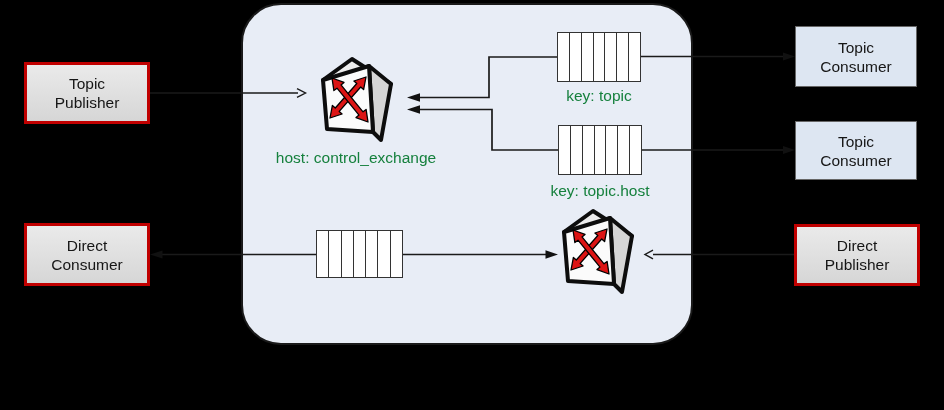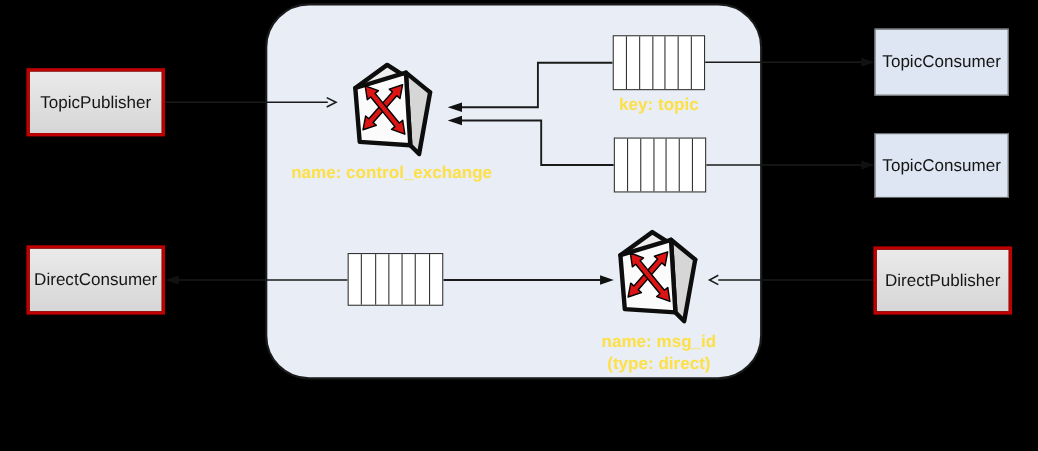--- a/index.html
+++ b/index.html
@@ -7,35 +7,35 @@
     position:relative;width:944px;height:410px;background:#000;overflow:hidden;
     font-family:"Liberation Sans",sans-serif;color:#161616;
   }
   .broker{
     position:absolute;left:241px;top:3px;width:452px;height:342px;
     background:#e8edf6;border:2px solid #1a1a1a;border-radius:40px;
     box-sizing:border-box;
   }
   .wires{position:absolute;left:0;top:0;width:944px;height:410px;}
   .node{
-    position:absolute;display:flex;flex-direction:row;align-items:center;
+    position:absolute;display:flex;flex-direction:column;align-items:center;
     justify-content:center;font-size:15.5px;line-height:19px;
     box-sizing:border-box;
   }
   .node.endpoint{border:3px solid #c00000;background:linear-gradient(#eaeaea,#d6d6d6);}
   .node.consumer{border:1px solid #666;background:#dde6f2;}
   .queue{
     position:absolute;display:flex;background:#fff;
     border:1.5px solid #333;box-sizing:border-box;
   }
   .queue i{flex:1;border-left:1.5px solid #333;}
   .queue i:first-child{border-left:none;}
   .dlabel{
     position:absolute;font-size:15.5px;line-height:20px;text-align:center;
-    color:#fde047;white-space:nowrap;font-weight:bold;
+    color:#15803d;white-space:nowrap;
   }
   .exch{position:absolute;}
 </style>
 </head>
 <body>
 
 <div class="stage">
 
   <div class="broker"></div>
 
@@ -102,25 +102,21 @@
       <polygon points="49,10 71,28 61,84 53,76" fill="#d6d6d6"></polygon>
       <polygon points="3,24 49,10 53,76 7,73" fill="#fbfbfb"></polygon>
     </g>
     <g fill="#dc1414" stroke="#000" stroke-width="1.3" stroke-linejoin="round">
       <polygon points="10,62 22.1,58 19.2,55.4 40.7,31 43.6,33.6 46,21 33.9,25 36.8,27.5 15.3,52 12.4,49.4"></polygon>
       <polygon points="12,22 13.9,34.6 17,32.2 39,59.1 36,61.6 48,66 46.1,53.4 43,55.8 21,28.9 24,26.4"></polygon>
     </g>
   </svg>
 
   <div class="dlabel" style="left:246px;top:148px;width:220px">
-    <div>name: control_exchange</div>
-  </div>
-  <div class="dlabel" style="left:489px;top:301px;width:220px">
-    <div>name: msg_id</div>
-    <div>(type: direct)</div>
+    <div>host: control_exchange</div>
   </div>
 
   <div class="queue" style="left:557px;top:32px;width:84px;height:50px">
     <i></i>
       <i></i>
       <i></i>
       <i></i>
       <i></i>
       <i></i>
       <i></i>
@@ -129,20 +125,21 @@
 
   <div class="queue" style="left:558px;top:125px;width:84px;height:50px">
     <i></i>
       <i></i>
       <i></i>
       <i></i>
       <i></i>
       <i></i>
       <i></i>
   </div>
+  <div class="dlabel" style="left:510px;top:181px;width:180px">key: topic.host</div>
 
   <div class="queue" style="left:316px;top:230px;width:87px;height:48px">
     <i></i>
       <i></i>
       <i></i>
       <i></i>
       <i></i>
       <i></i>
       <i></i>
   </div>

